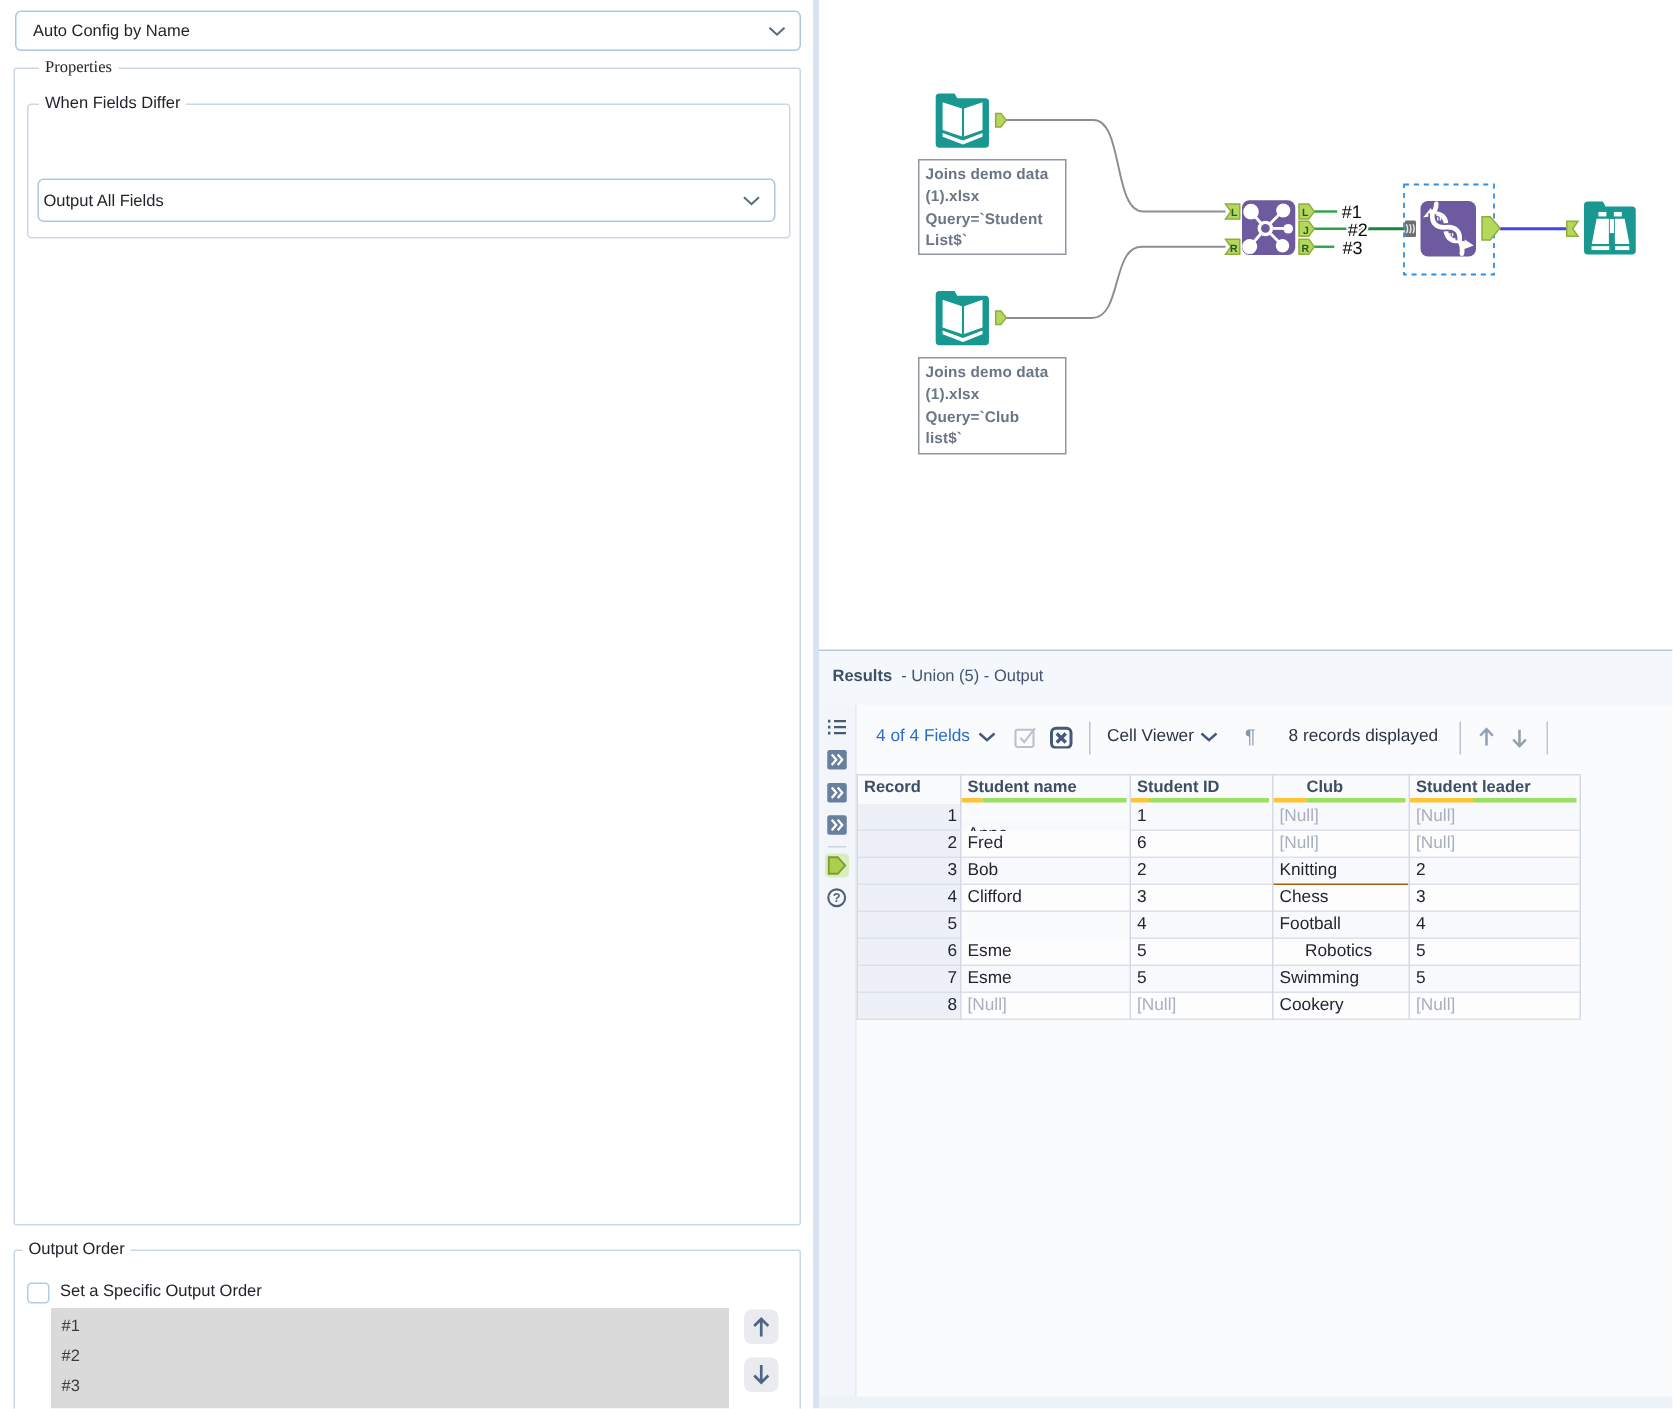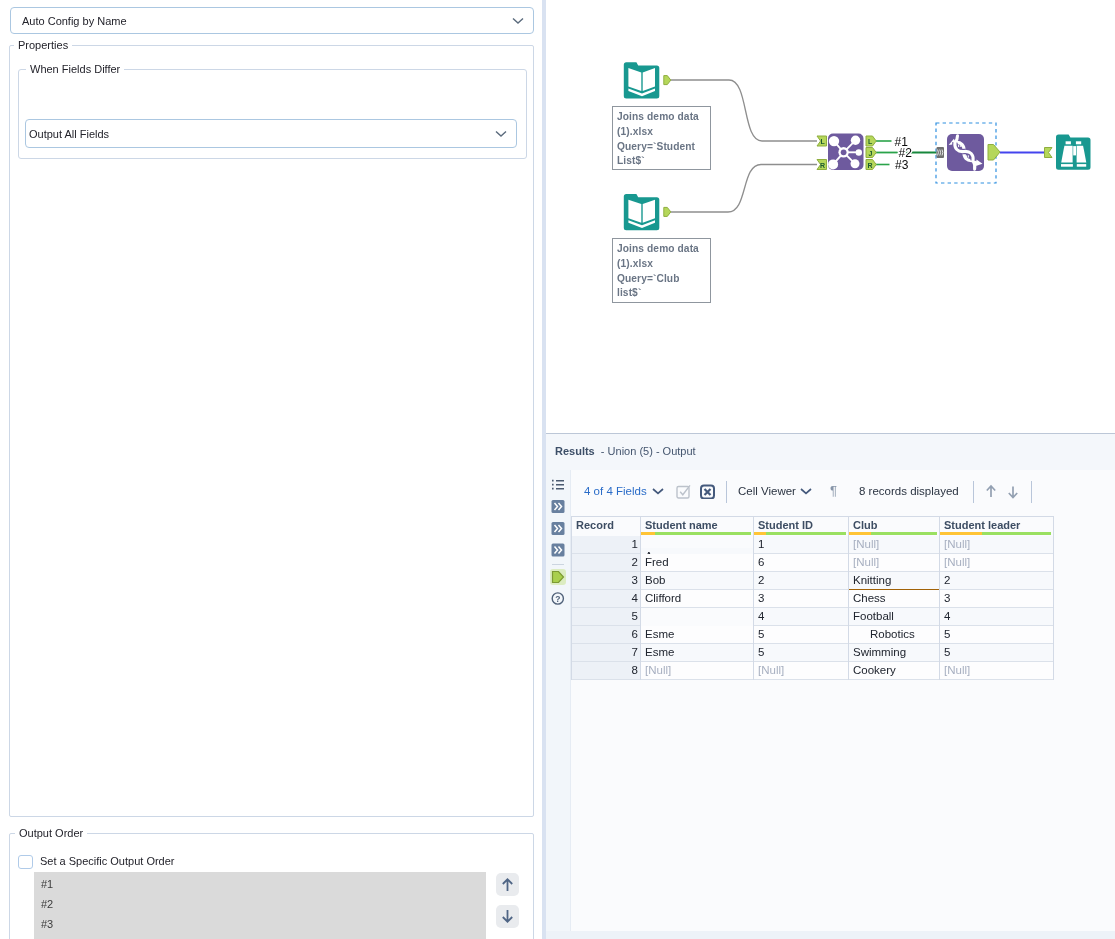--- a/index.html
+++ b/index.html
@@ -22,21 +22,21 @@
 <div id="page">
 
   <div class="dd" style="left:10px;top:7px;width:522px;height:25px;">
     <span class="txt">Auto Config by Name</span>
     <svg class="car" width="12" height="7">
         <path d="M1 1 L6 5.6 L11 1" stroke="#5b6b7d" stroke-width="1.4" fill="none"></path>
       </svg>
   </div>
 
   <div class="gb" style="left:9px;top:45px;width:523px;height:770px;">
-    <span class="lbl" style="left:4px;">Properties</span>
+    <span class="lbl" style="left:16px;font-family:Liberation Serif, serif;">Properties</span>
   </div>
 
   <div class="gb" style="left:18px;top:69px;width:507px;height:88px;border-radius:3px;">
     <span class="lbl" style="left:7px;">When Fields Differ</span>
   </div>
 
   <div class="dd" style="left:25px;top:119px;width:490px;height:27px;">
     <span class="txt" style="left:3px;">Output All Fields</span>
     <svg class="car" width="12" height="7">
         <path d="M1 1 L6 5.6 L11 1" stroke="#5b6b7d" stroke-width="1.4" fill="none"></path>
@@ -228,21 +228,21 @@
   <div class="abs" style="left:1031px;top:481px;width:1px;height:22px;background:#b9c6da;"></div>
 
   <div class="abs" id="grid" style="left:571px;top:516px;width:482px;height:164px;">
       <div class="hdr" style="left:5px;top:3px;">Record</div>
       <div class="hdr" style="left:74px;top:3px;">Student name</div>
       <div class="abs" style="left:70px;top:16px;width:14px;height:3px;background:#ffc435;"></div>
       <div class="abs" style="left:84px;top:16px;width:96px;height:3px;background:#9ae061;"></div>
       <div class="hdr" style="left:187px;top:3px;">Student ID</div>
       <div class="abs" style="left:183px;top:16px;width:12px;height:3px;background:#ffc435;"></div>
       <div class="abs" style="left:195px;top:16px;width:80px;height:3px;background:#9ae061;"></div>
-      <div class="hdr" style="left:282px;top:3px;">Club</div>
+      <div class="hdr" style="left:300px;top:3px;">Club</div>
       <div class="abs" style="left:278px;top:16px;width:22px;height:3px;background:#ffc435;"></div>
       <div class="abs" style="left:300px;top:16px;width:66px;height:3px;background:#9ae061;"></div>
       <div class="hdr" style="left:373px;top:3px;">Student leader</div>
       <div class="abs" style="left:369px;top:16px;width:42px;height:3px;background:#ffc435;"></div>
       <div class="abs" style="left:411px;top:16px;width:69px;height:3px;background:#9ae061;"></div>
       <div class="cell" style="left:0px;top:20px;width:67px;height:17px;line-height:17px;background:#edf1f7;border-bottom:1px solid #dbe1ea;text-align:right;padding-right:2px;">1</div>
       <div class="cell" style="left:69px;top:32px;width:108px;height:17px;line-height:17px;background:#f7f9fc;border-bottom:1px solid #701a75;padding-left:5px;">Anne</div>
       <div class="cell" style="left:182px;top:20px;width:90px;height:17px;line-height:17px;background:#f7f9fc;border-bottom:1px solid #dbe1ea;padding-left:5px;">1</div>
       <div class="cell nul" style="left:277px;top:20px;width:86px;height:17px;line-height:17px;background:#f7f9fc;border-bottom:1px solid #dbe1ea;padding-left:5px;">[Null]</div>
       <div class="cell nul" style="left:368px;top:20px;width:109px;height:17px;line-height:17px;background:#f7f9fc;border-bottom:1px solid #dbe1ea;padding-left:5px;">[Null]</div>

